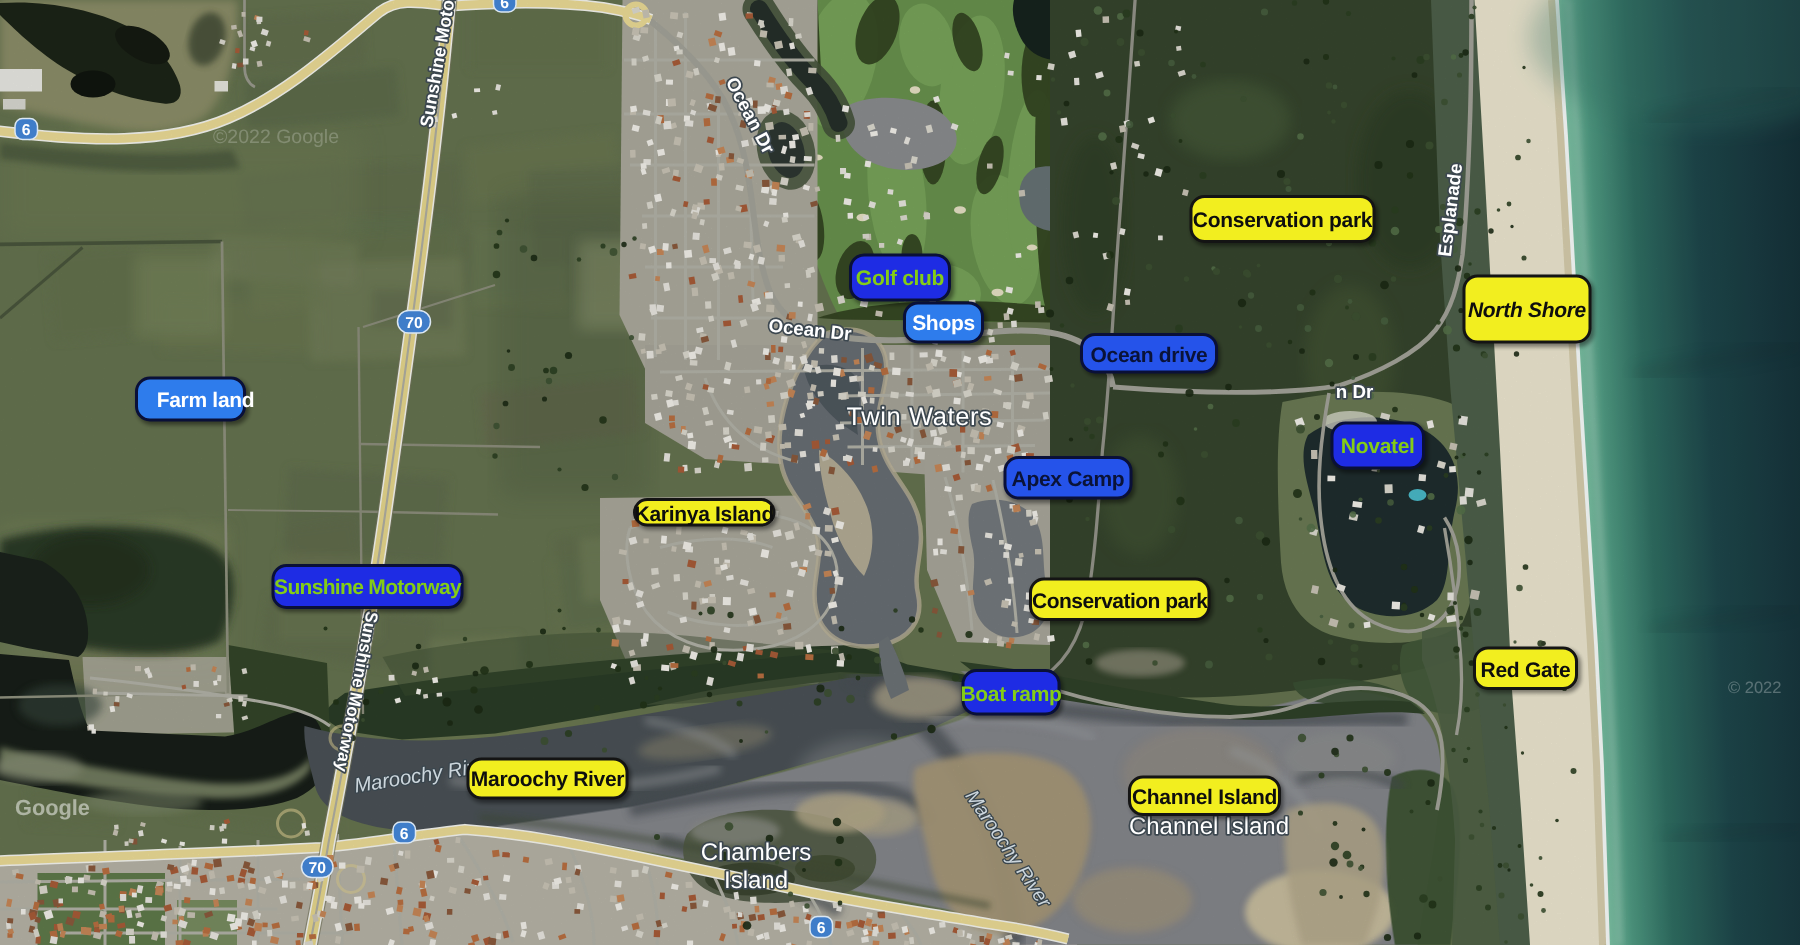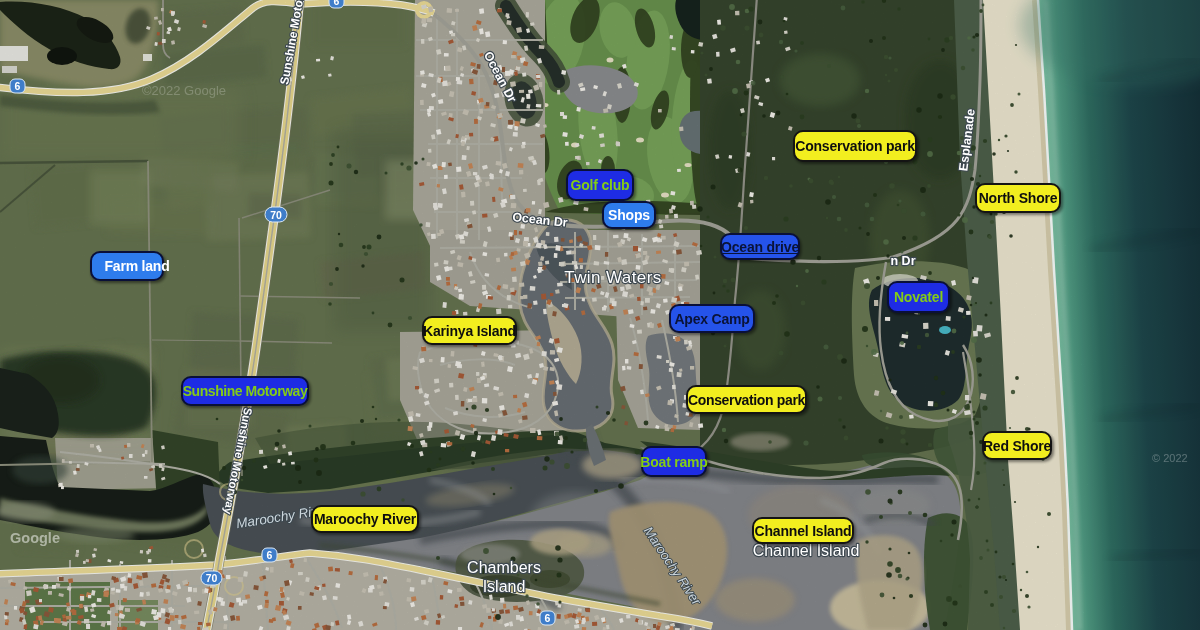--- a/index.html
+++ b/index.html
@@ -1897,26 +1897,26 @@
   <text x="269.5" y="559" font-size="10.5" fill="#fff">6</text>
   <rect x="201" y="571" width="21" height="14" rx="7" fill="#3f7dc9" stroke="#dbe7f2" stroke-width="1"></rect>
   <text x="211.5" y="582" font-size="10.5" fill="#fff">70</text>
   <rect x="540" y="611" width="15" height="14" rx="5" fill="#3f7dc9" stroke="#dbe7f2" stroke-width="1"></rect>
   <text x="547.5" y="622" font-size="10.5" fill="#fff">6</text>
 </g>
 </svg>
 
 <div class="pill bm" style="left:90px;top:251px;width:74px;height:30px;padding-left:20px;">Farm land</div>
 <div class="pill bd" style="left:181px;top:376px;width:128px;height:30px;letter-spacing:-0.45px;">Sunshine Motorway</div>
-<div class="pill yl" style="left:422px;top:316px;width:95px;height:29px;">Karinya Island</div>
+<div class="pill yl" style="left:422px;top:332px;width:95px;height:19px;">Karinya Island</div>
 <div class="pill bd" style="left:566px;top:169px;width:68px;height:32px;">Golf club</div>
 <div class="pill bm" style="left:602px;top:201px;width:54px;height:28px;">Shops</div>
-<div class="pill bi" style="left:720px;top:233px;width:80px;height:27px;text-decoration:underline;">Ocean drive</div>
+<div class="pill bi" style="left:720px;top:222px;width:92px;height:27px;">Ocean drive</div>
 <div class="pill bi" style="left:669px;top:304px;width:86px;height:29px;">Apex Camp</div>
 <div class="pill yl" style="left:793px;top:130px;width:124px;height:32px;">Conservation park</div>
-<div class="pill yl" style="left:975px;top:183px;width:86px;height:30px;">North Shore</div>
+<div class="pill yl" style="left:975px;top:183px;width:86px;height:46px;font-style:italic;">North Shore</div>
 <div class="pill bd" style="left:866px;top:281px;width:63px;height:32px;margin-left:21px;">Novatel</div>
 <div class="pill yl" style="left:686px;top:385px;width:121px;height:29px;letter-spacing:-0.35px;">Conservation park</div>
 <div class="pill bd" style="left:641px;top:446px;width:66px;height:31px;">Boat ramp</div>
-<div class="pill yl" style="left:982px;top:431px;width:70px;height:29px;">Red Shore</div>
+<div class="pill yl" style="left:982px;top:431px;width:70px;height:29px;">Red Gate</div>
 <div class="pill yl" style="left:311px;top:505px;width:108px;height:28px;">Maroochy River</div>
 <div class="pill yl" style="left:752px;top:517px;width:102px;height:27px;">Channel Island</div>
 </div>
 
 </body></html>

